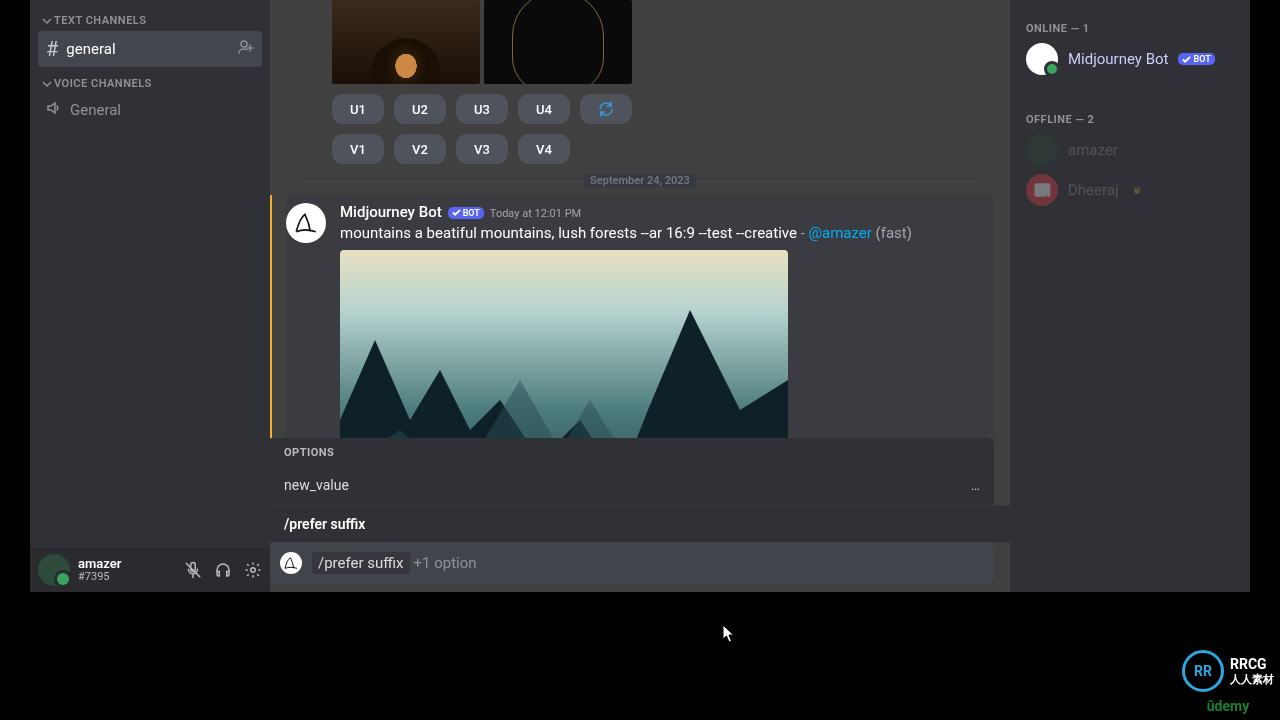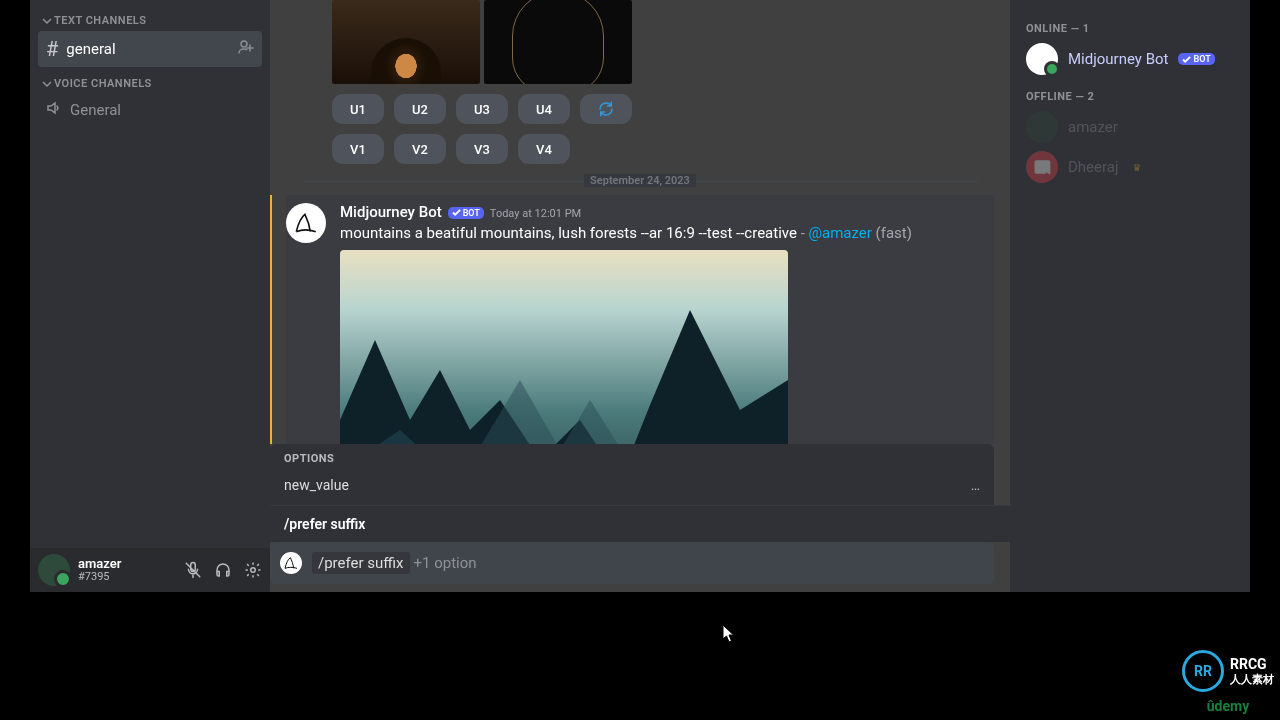--- a/index.html
+++ b/index.html
@@ -41,21 +41,21 @@
 .bot-tag svg{width:9px;height:9px}
 .ts{color:#a3a6aa;font-size:11px}
 .mtext{color:#dcddde;font-size:15px;line-height:1.4}
 .mtext .bold{font-weight:400;color:#fff}
 .mtext .mention{color:#00aff4}
 .mtext .dim{color:#a3a6aa}
 .embed-img{margin-top:6px;width:448px;height:296px;border-radius:4px;background:linear-gradient(180deg,#e8e0c0 0%,#b8d4d0 20%,#4a7a7a 55%,#1a2f35 100%);position:relative;overflow:hidden}
 .mtn{position:absolute;bottom:0;width:100%;height:100%}
 .mtn polygon{fill-opacity:1}
 .options-panel{background:#2f3136;margin:0 16px 0 0;border-radius:6px 6px 0 0;padding:8px 14px 6px}
-.opt-label{font-size:11px;font-weight:700;color:#b9bbbe;letter-spacing:.5px;margin-bottom:6px}
+.opt-label{font-size:11px;font-weight:700;color:#b9bbbe;letter-spacing:.5px;margin-bottom:12px}
 .opt-row{color:#dcddde;font-size:14px;padding:6px 0;display:flex;align-items:center}
 .opt-row .dots{margin-left:auto;color:#b9bbbe}
 .cmd-row{background:#2f3136;padding:10px 14px;display:flex;align-items:center;gap:8px;font-size:14px;border-top:1px solid #36393f}
 .cmd-row .cmd{color:#fff;font-weight:600}
 .cmd-row .desc{color:#b9bbbe;font-size:13px}
 .input-row{background:#40444b;margin:0 16px 8px 0;border-radius:6px;padding:10px;display:flex;align-items:center;gap:10px}
 .input-av{width:22px;height:22px;border-radius:50%;background:#fff;display:flex;align-items:center;justify-content:center}
 .input-av svg{width:16px;height:16px}
 .typed{color:#dcddde;font-size:15px}
 .typed .pill{background:#35373c;padding:2px 6px;border-radius:3px}
@@ -236,21 +236,21 @@
     <div class="mitem">
       <div class="mava mj"></div>
       <span class="mname bot">Midjourney Bot</span>
       <span class="bot-tag">
         <svg viewBox="0 0 10 10">
             <path d="M1 5l2.5 2.5L9 2" stroke="#fff" stroke-width="2" fill="none"></path>
           </svg>
         <span>BOT</span>
       </span>
     </div>
-    <div class="mgrp" style="margin-top:11px">OFFLINE — 2</div>
+    <div class="mgrp" style="margin-top:34px">OFFLINE — 2</div>
     <div class="mitem off">
       <div class="mava am"></div>
       <span class="mname">amazer</span>
     </div>
     <div class="mitem off">
       <div class="mava dh">
         <svg viewBox="0 0 24 24">
             <path d="M9 10a1.2 1.2 0 100 2.4A1.2 1.2 0 009 10zm6 0a1.2 1.2 0 100 2.4 1.2 1.2 0 000-2.4zM19 4H5a2 2 0 00-2 2v12a2 2 0 002 2h12l-1-2 6 3V6a2 2 0 00-2-2z" fill="#fff"></path>
           </svg>
       </div>

